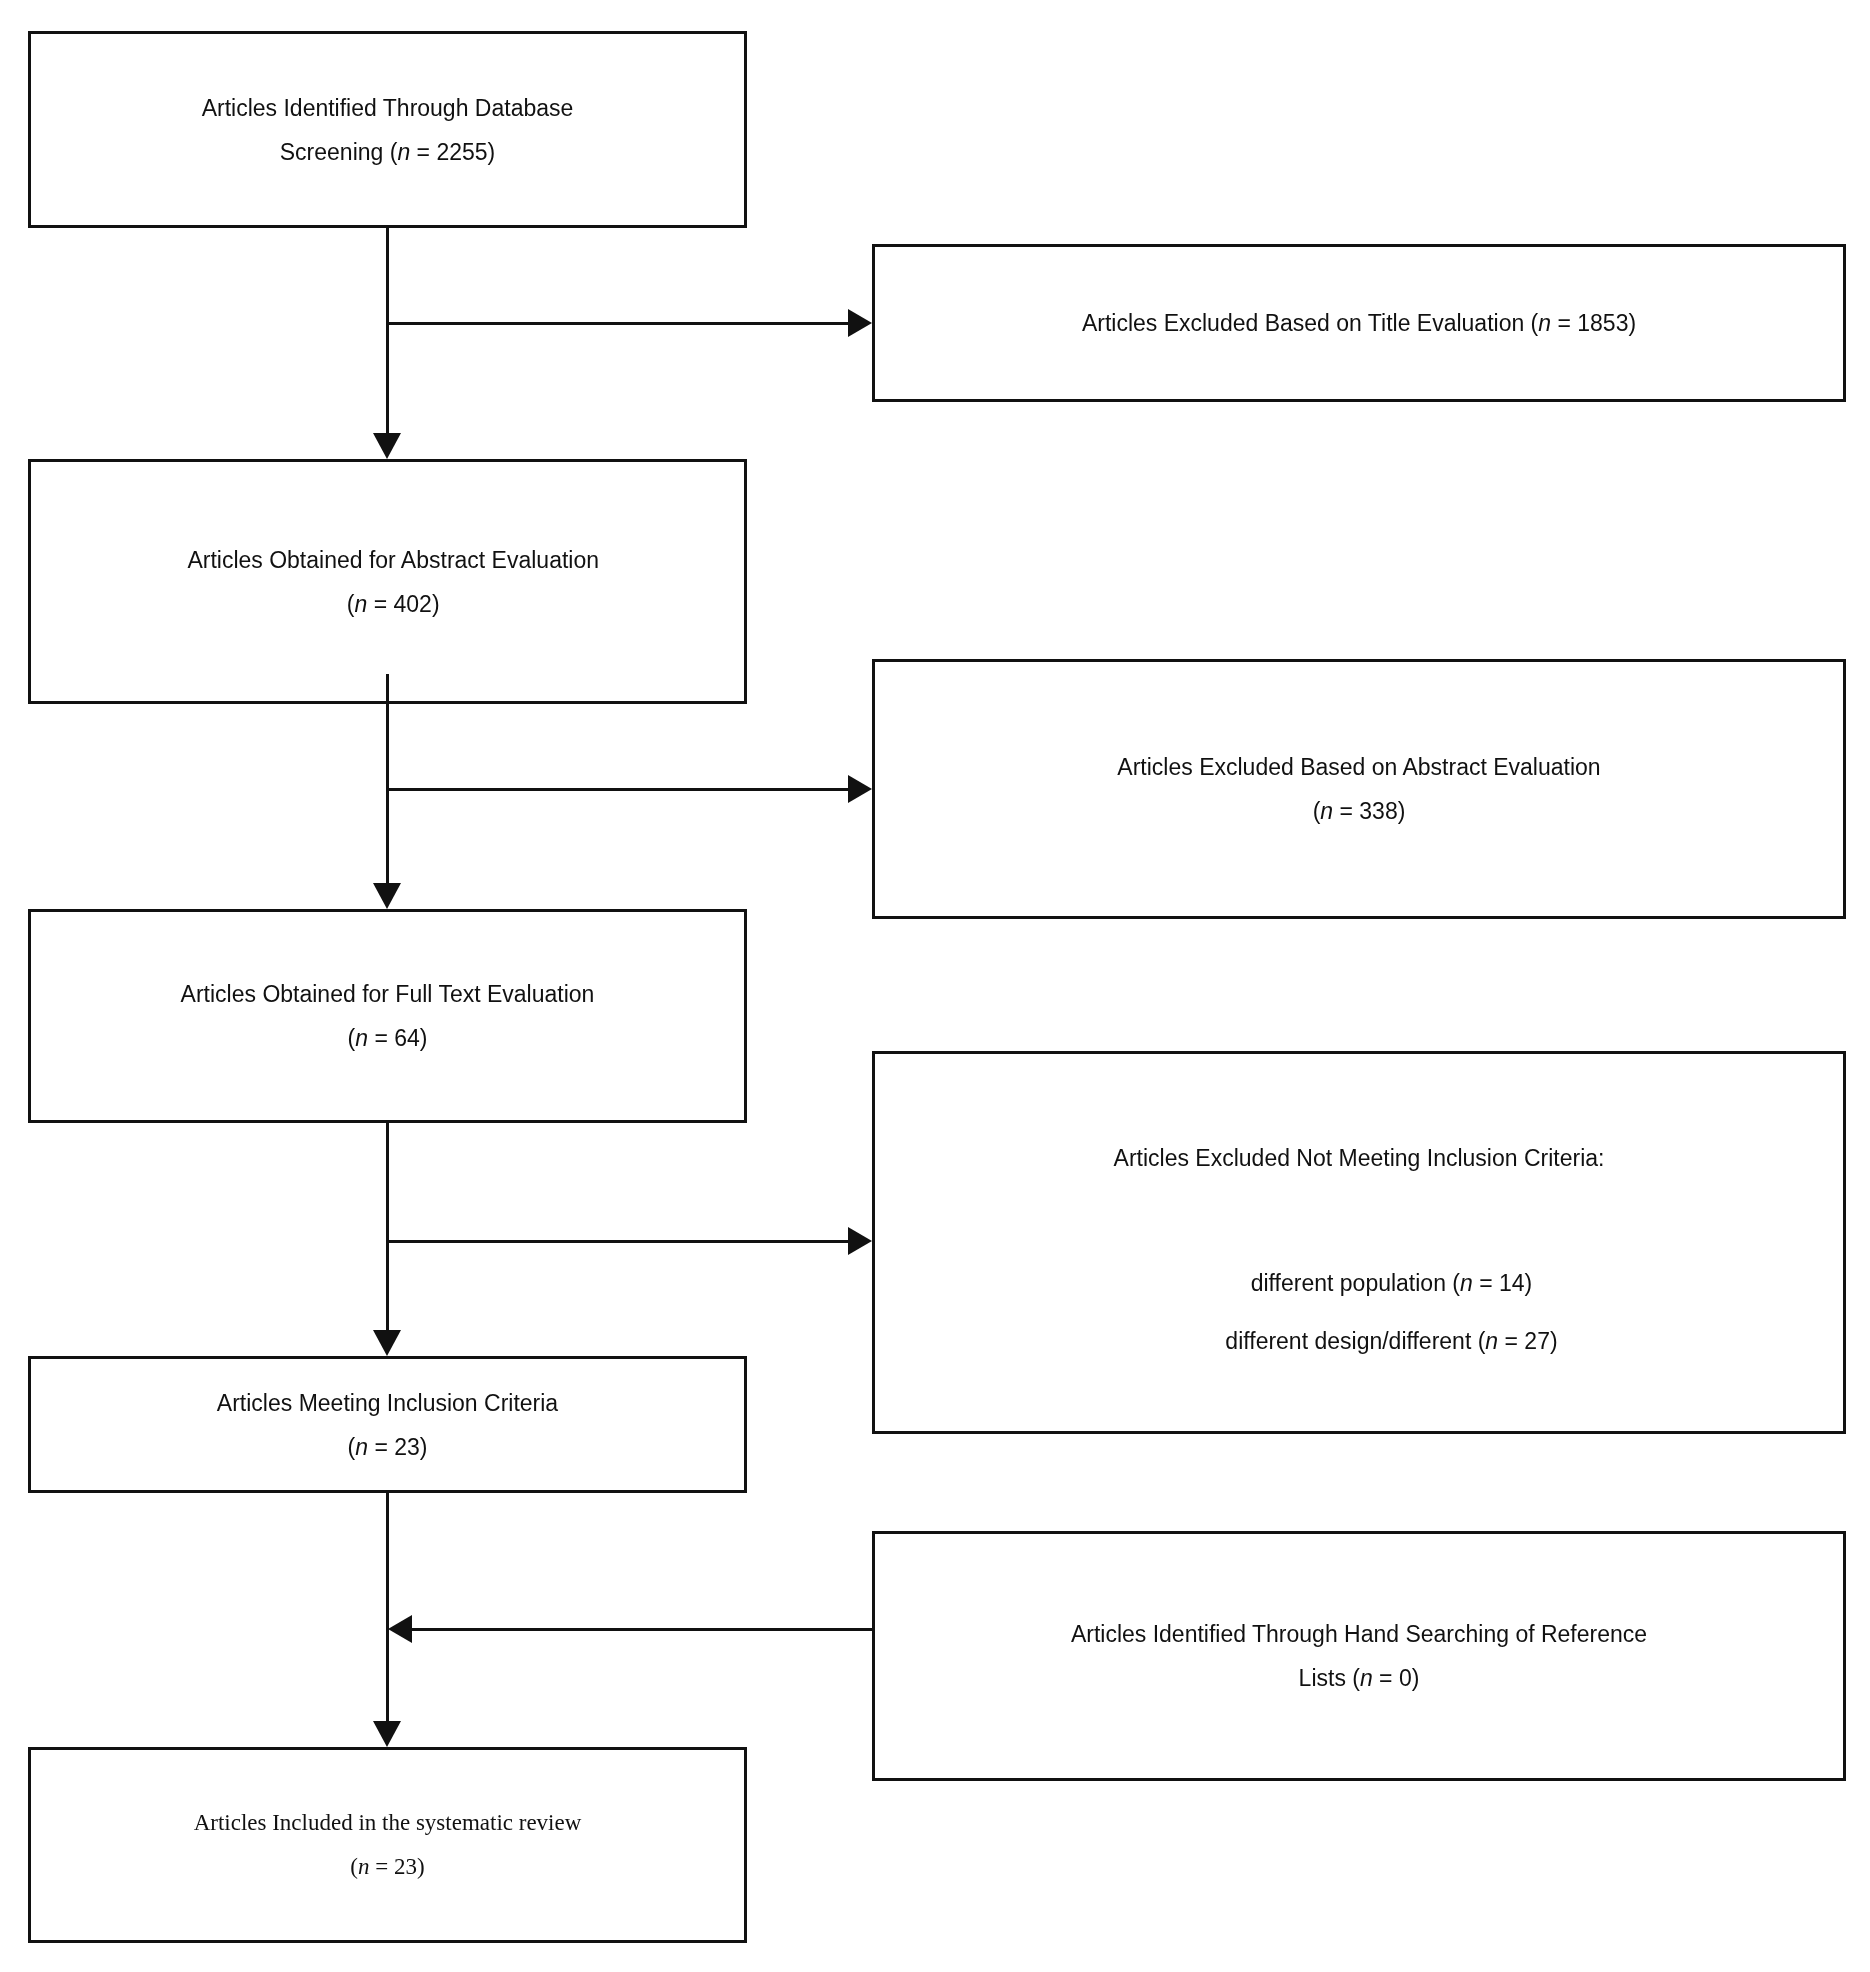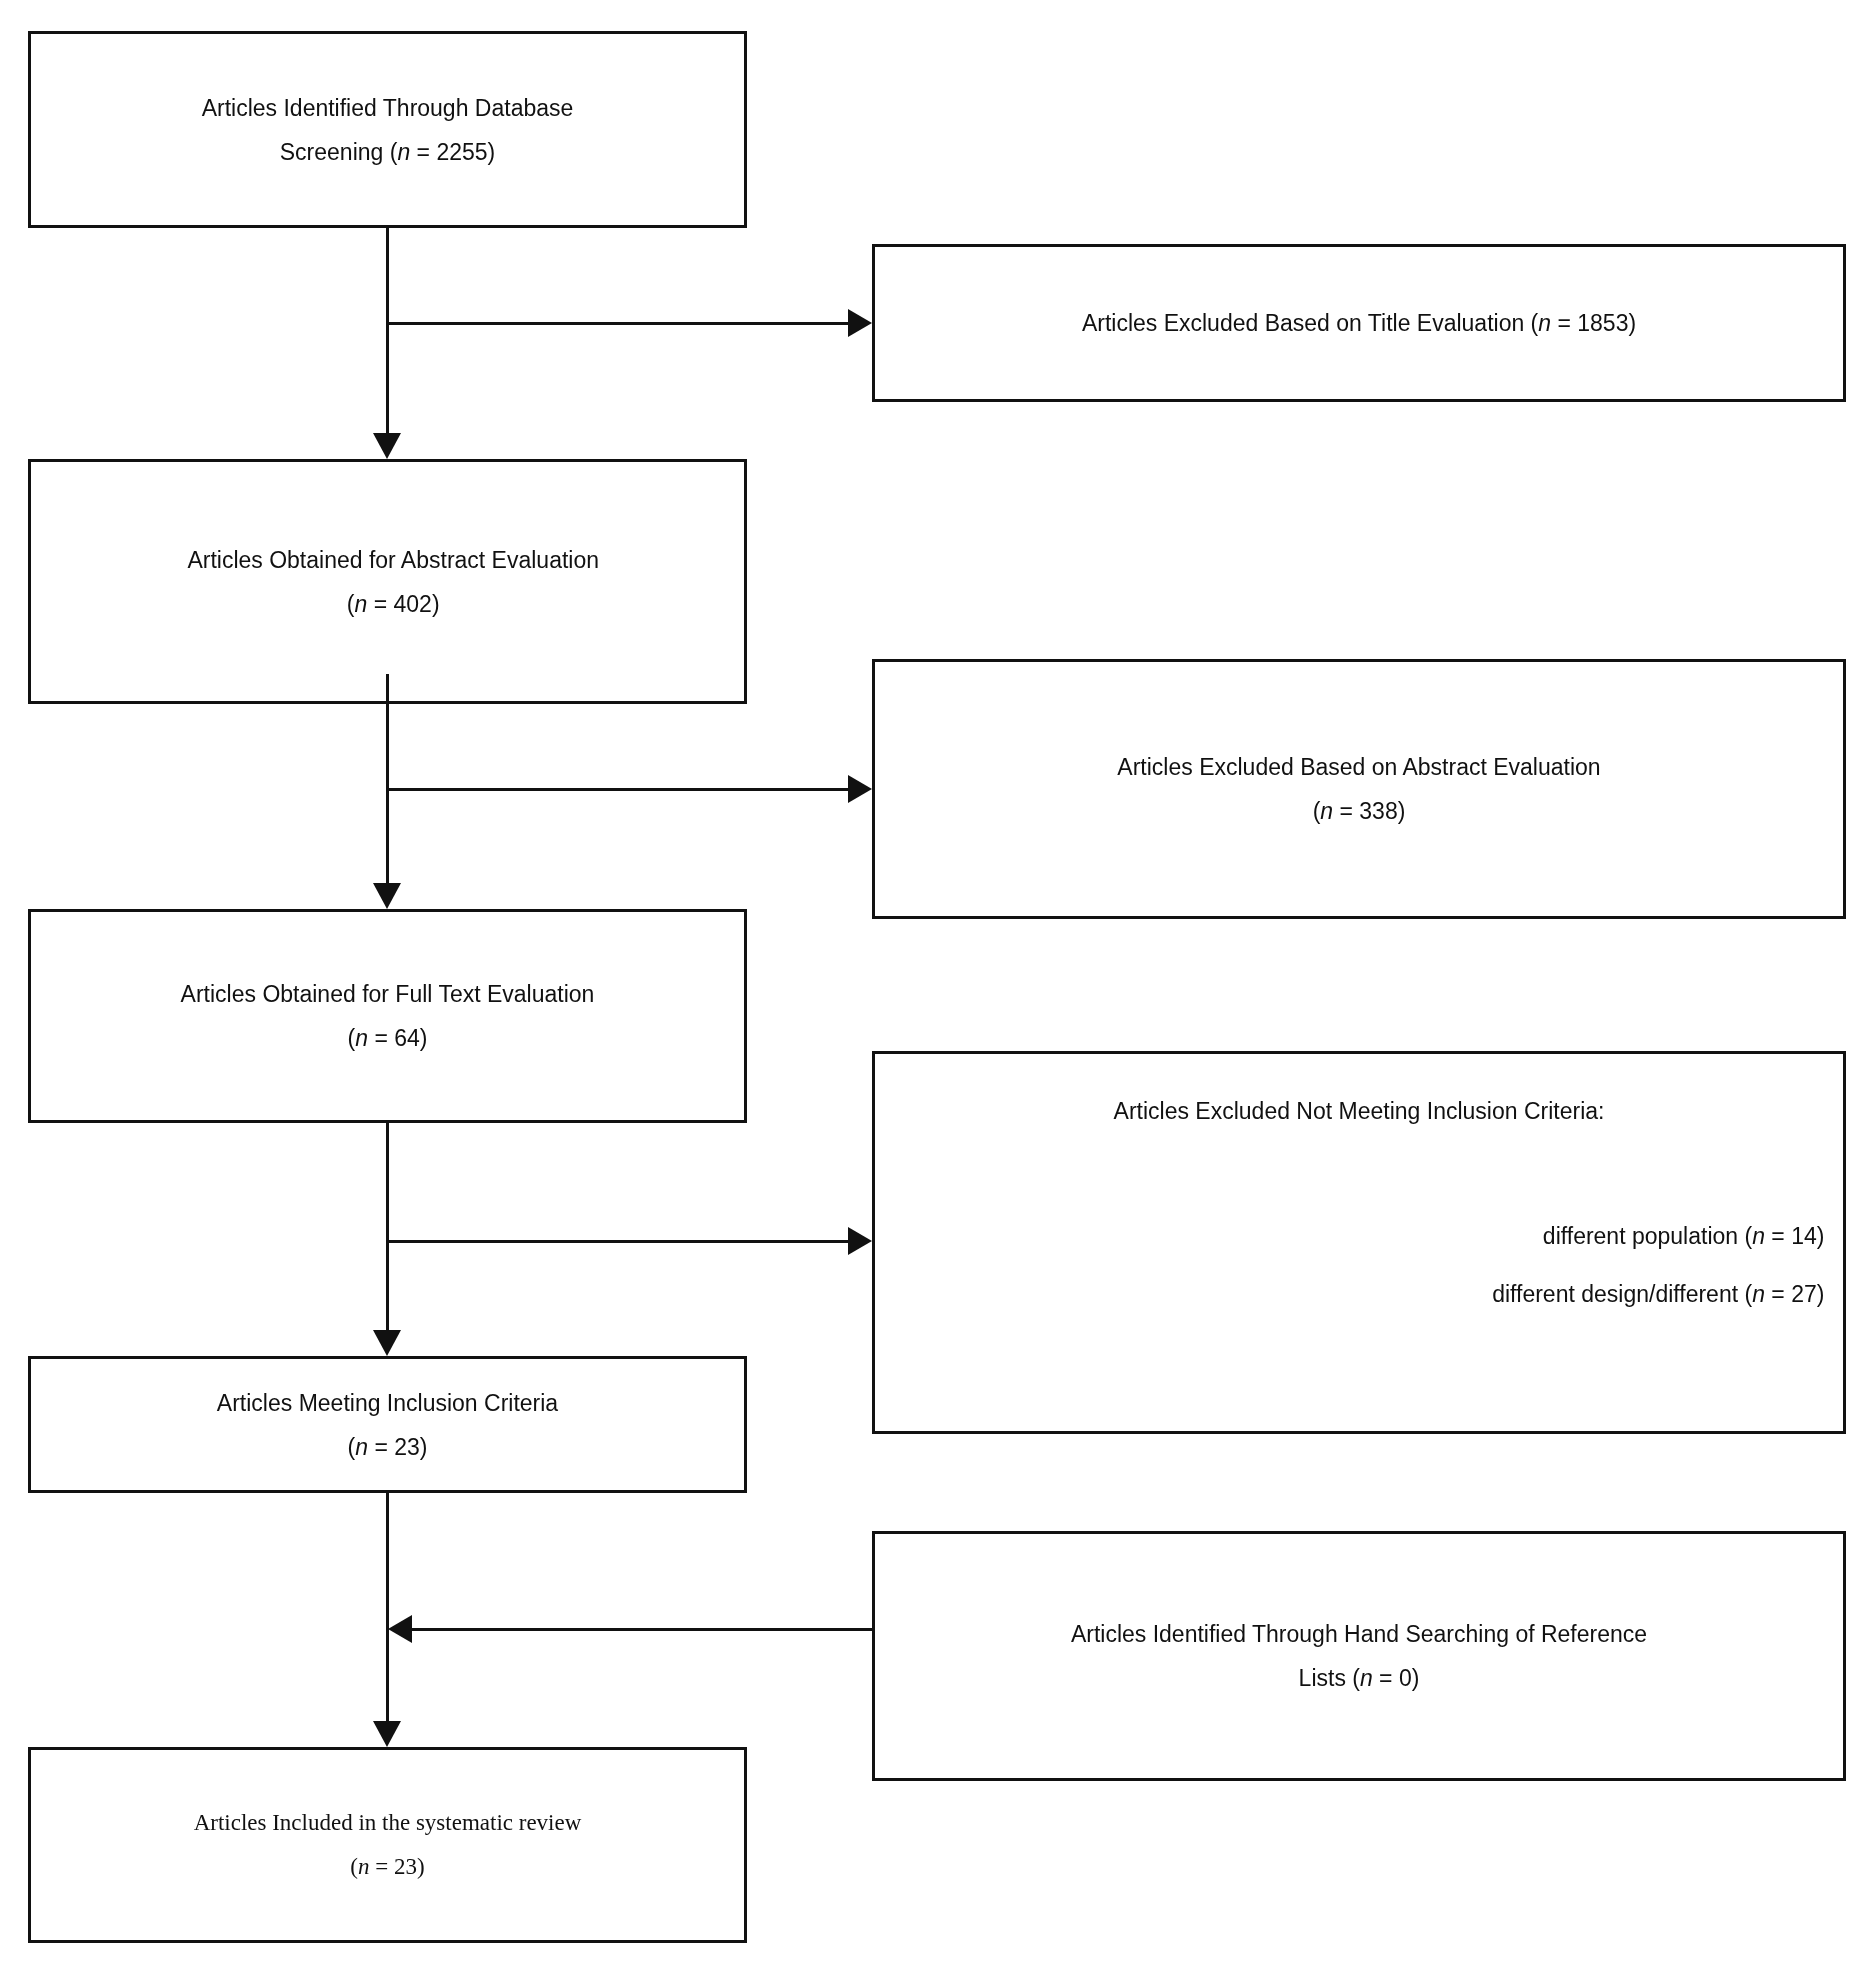--- a/index.html
+++ b/index.html
@@ -30,26 +30,26 @@
   
   .col-left  { left: 28px;  width: 719px; }
   .col-right { left: 872px; width: 974px; }
   .box-l1 { top: 31px;   height: 197px; }
   .box-l2 { top: 459px;  height: 245px; padding-left: 30px; }
   .box-l3 { top: 909px;  height: 214px; }
   .box-l4 { top: 1356px; height: 137px; }
   .box-l5 { top: 1747px; height: 196px; font-family: Liberation Serif, serif; }
   .box-r1 { top: 244px;  height: 158px; }
   .box-r2 { top: 659px;  height: 260px; }
-  .box-r3 { top: 1051px; height: 383px; justify-content: flex-start; padding-top: 35px; }
+  .box-r3 { top: 1051px; height: 383px; justify-content: flex-start; padding-top: 82px; }
   .box-r4 { top: 1531px; height: 250px; }
   .criteria-items {
     margin-top: 74px;
     align-self: stretch;
-    text-align: right;
+    text-align: center;
     padding-left: 65px;
     line-height: 58px;
   }
   
   .line { position: absolute; background: var(--ink); }
   .vline { width: 2.8px; left: 386px; }
   .hline { height: 2.8px; }
   .v1 { top: 227px;  height: 208px; }
   .v2 { top: 674px;  height: 211px; }
   .v3 { top: 1123px; height: 209px; }

